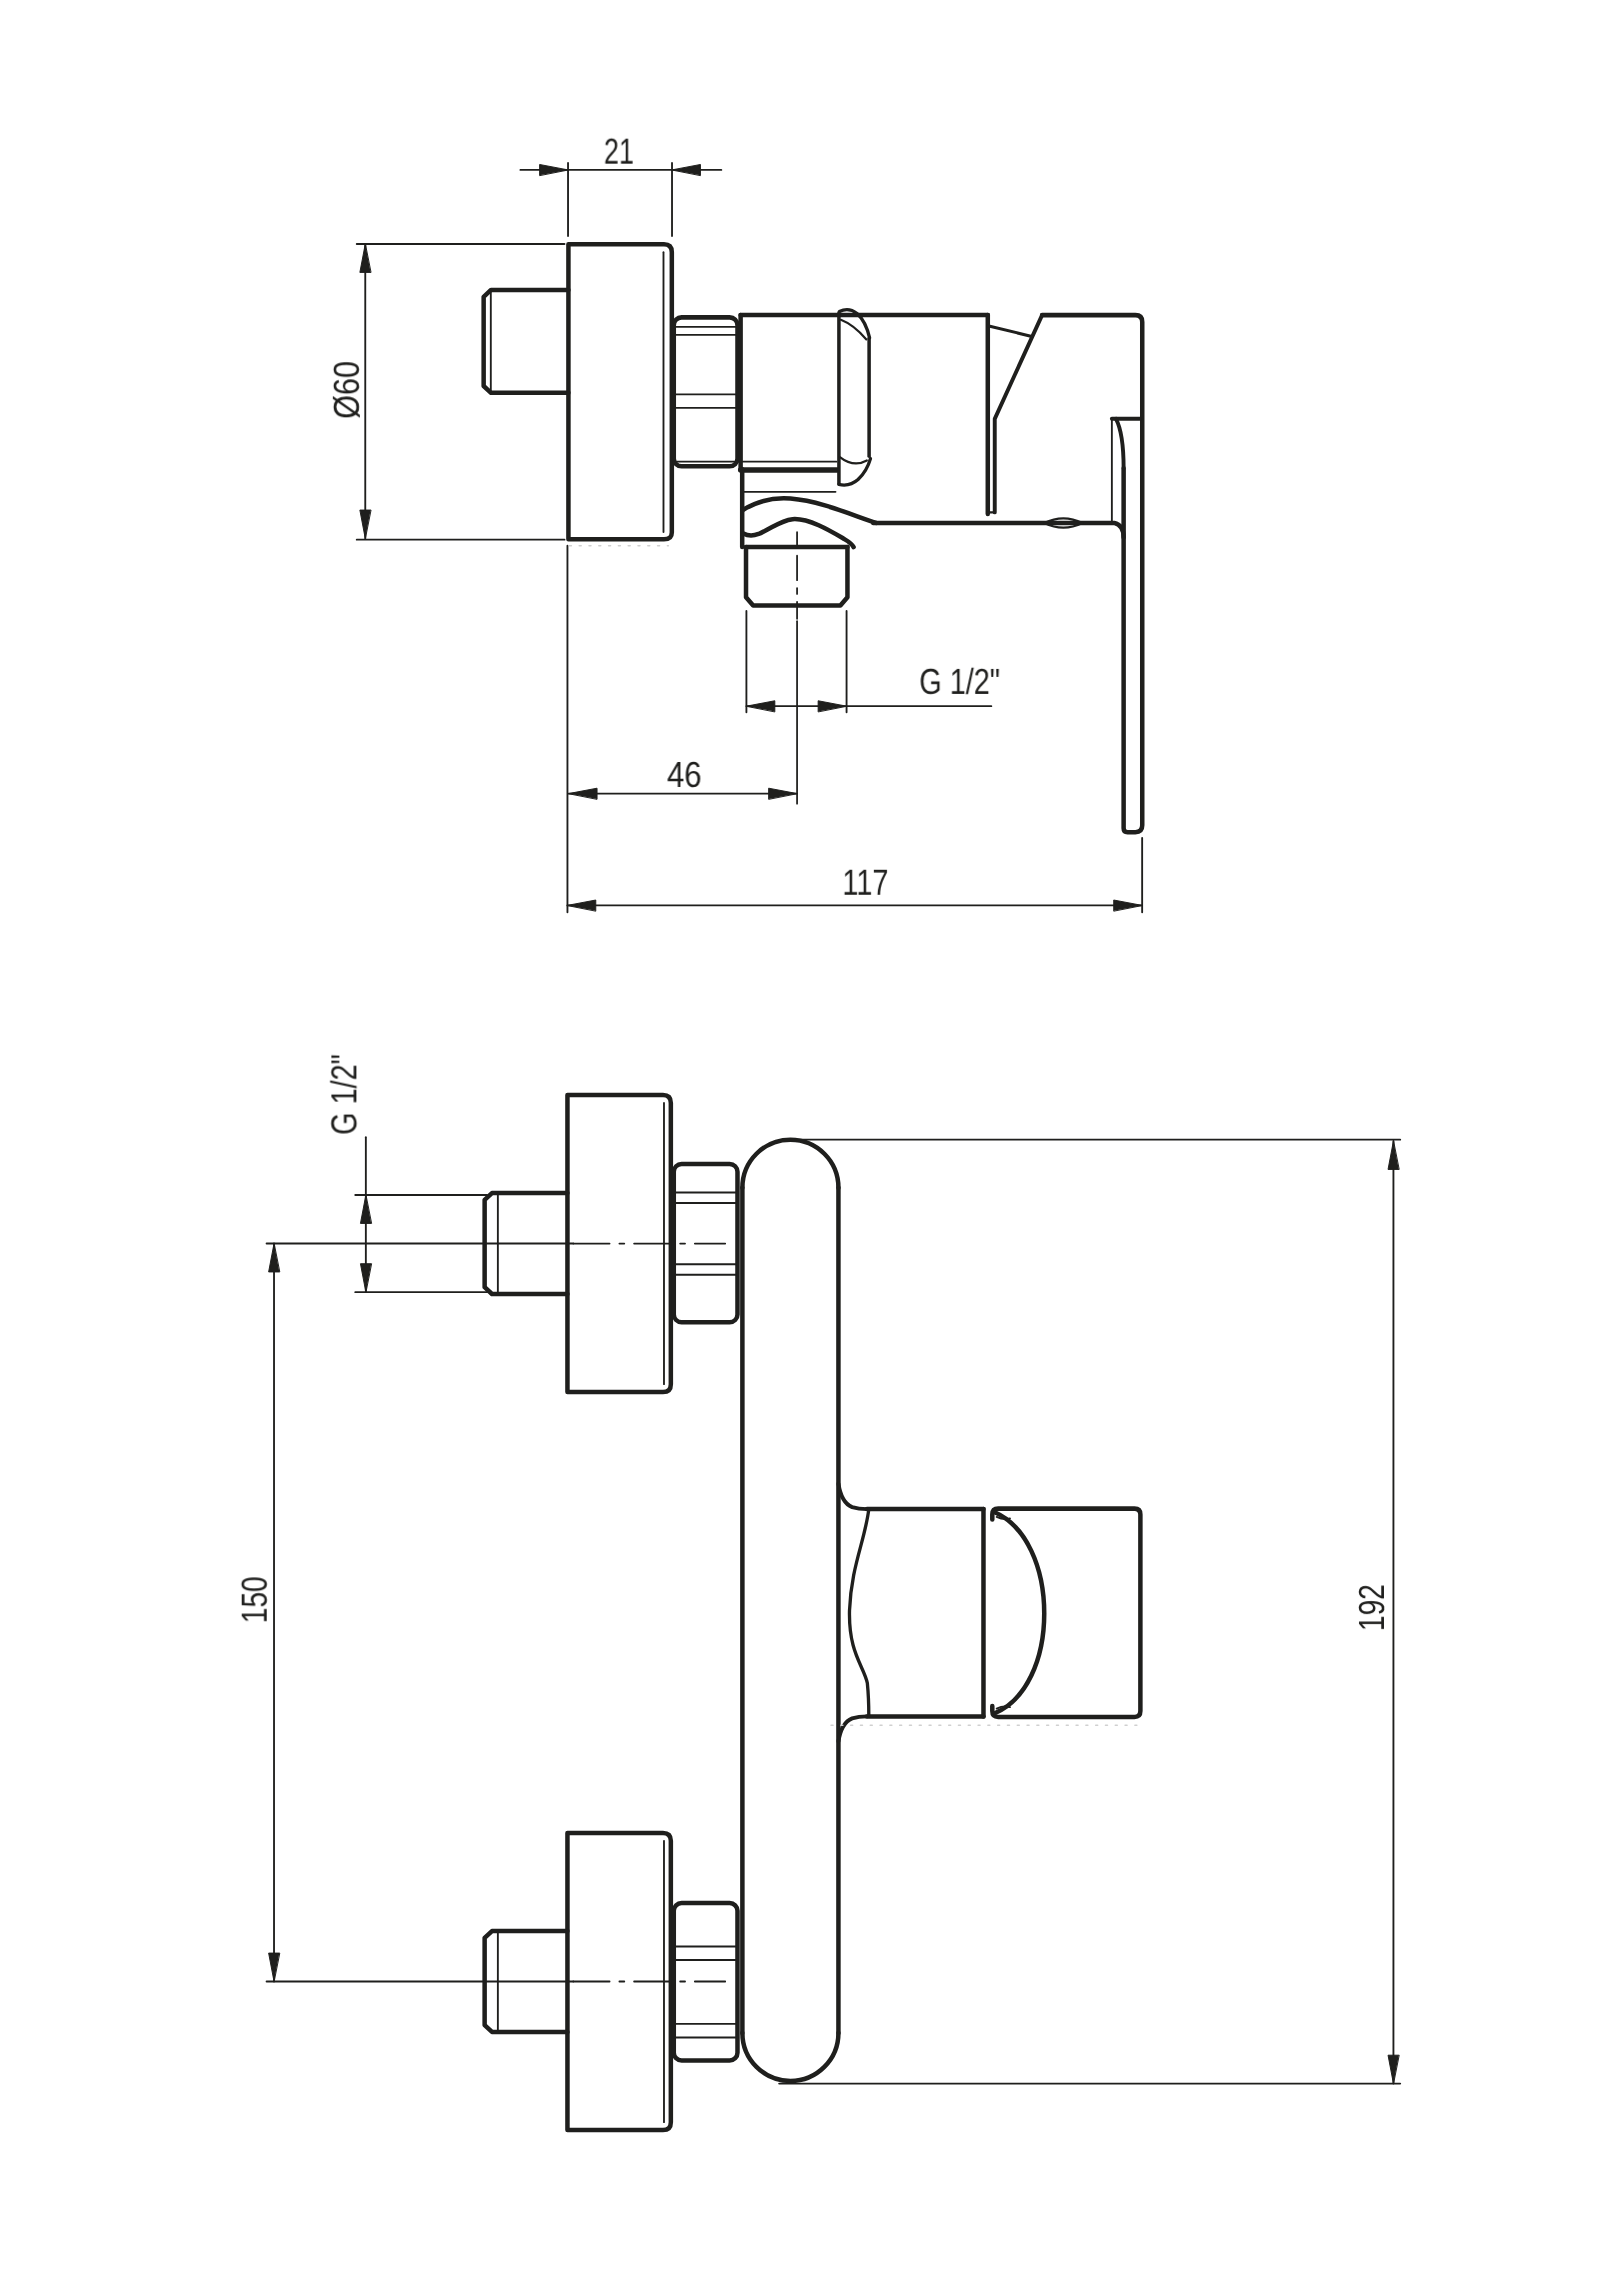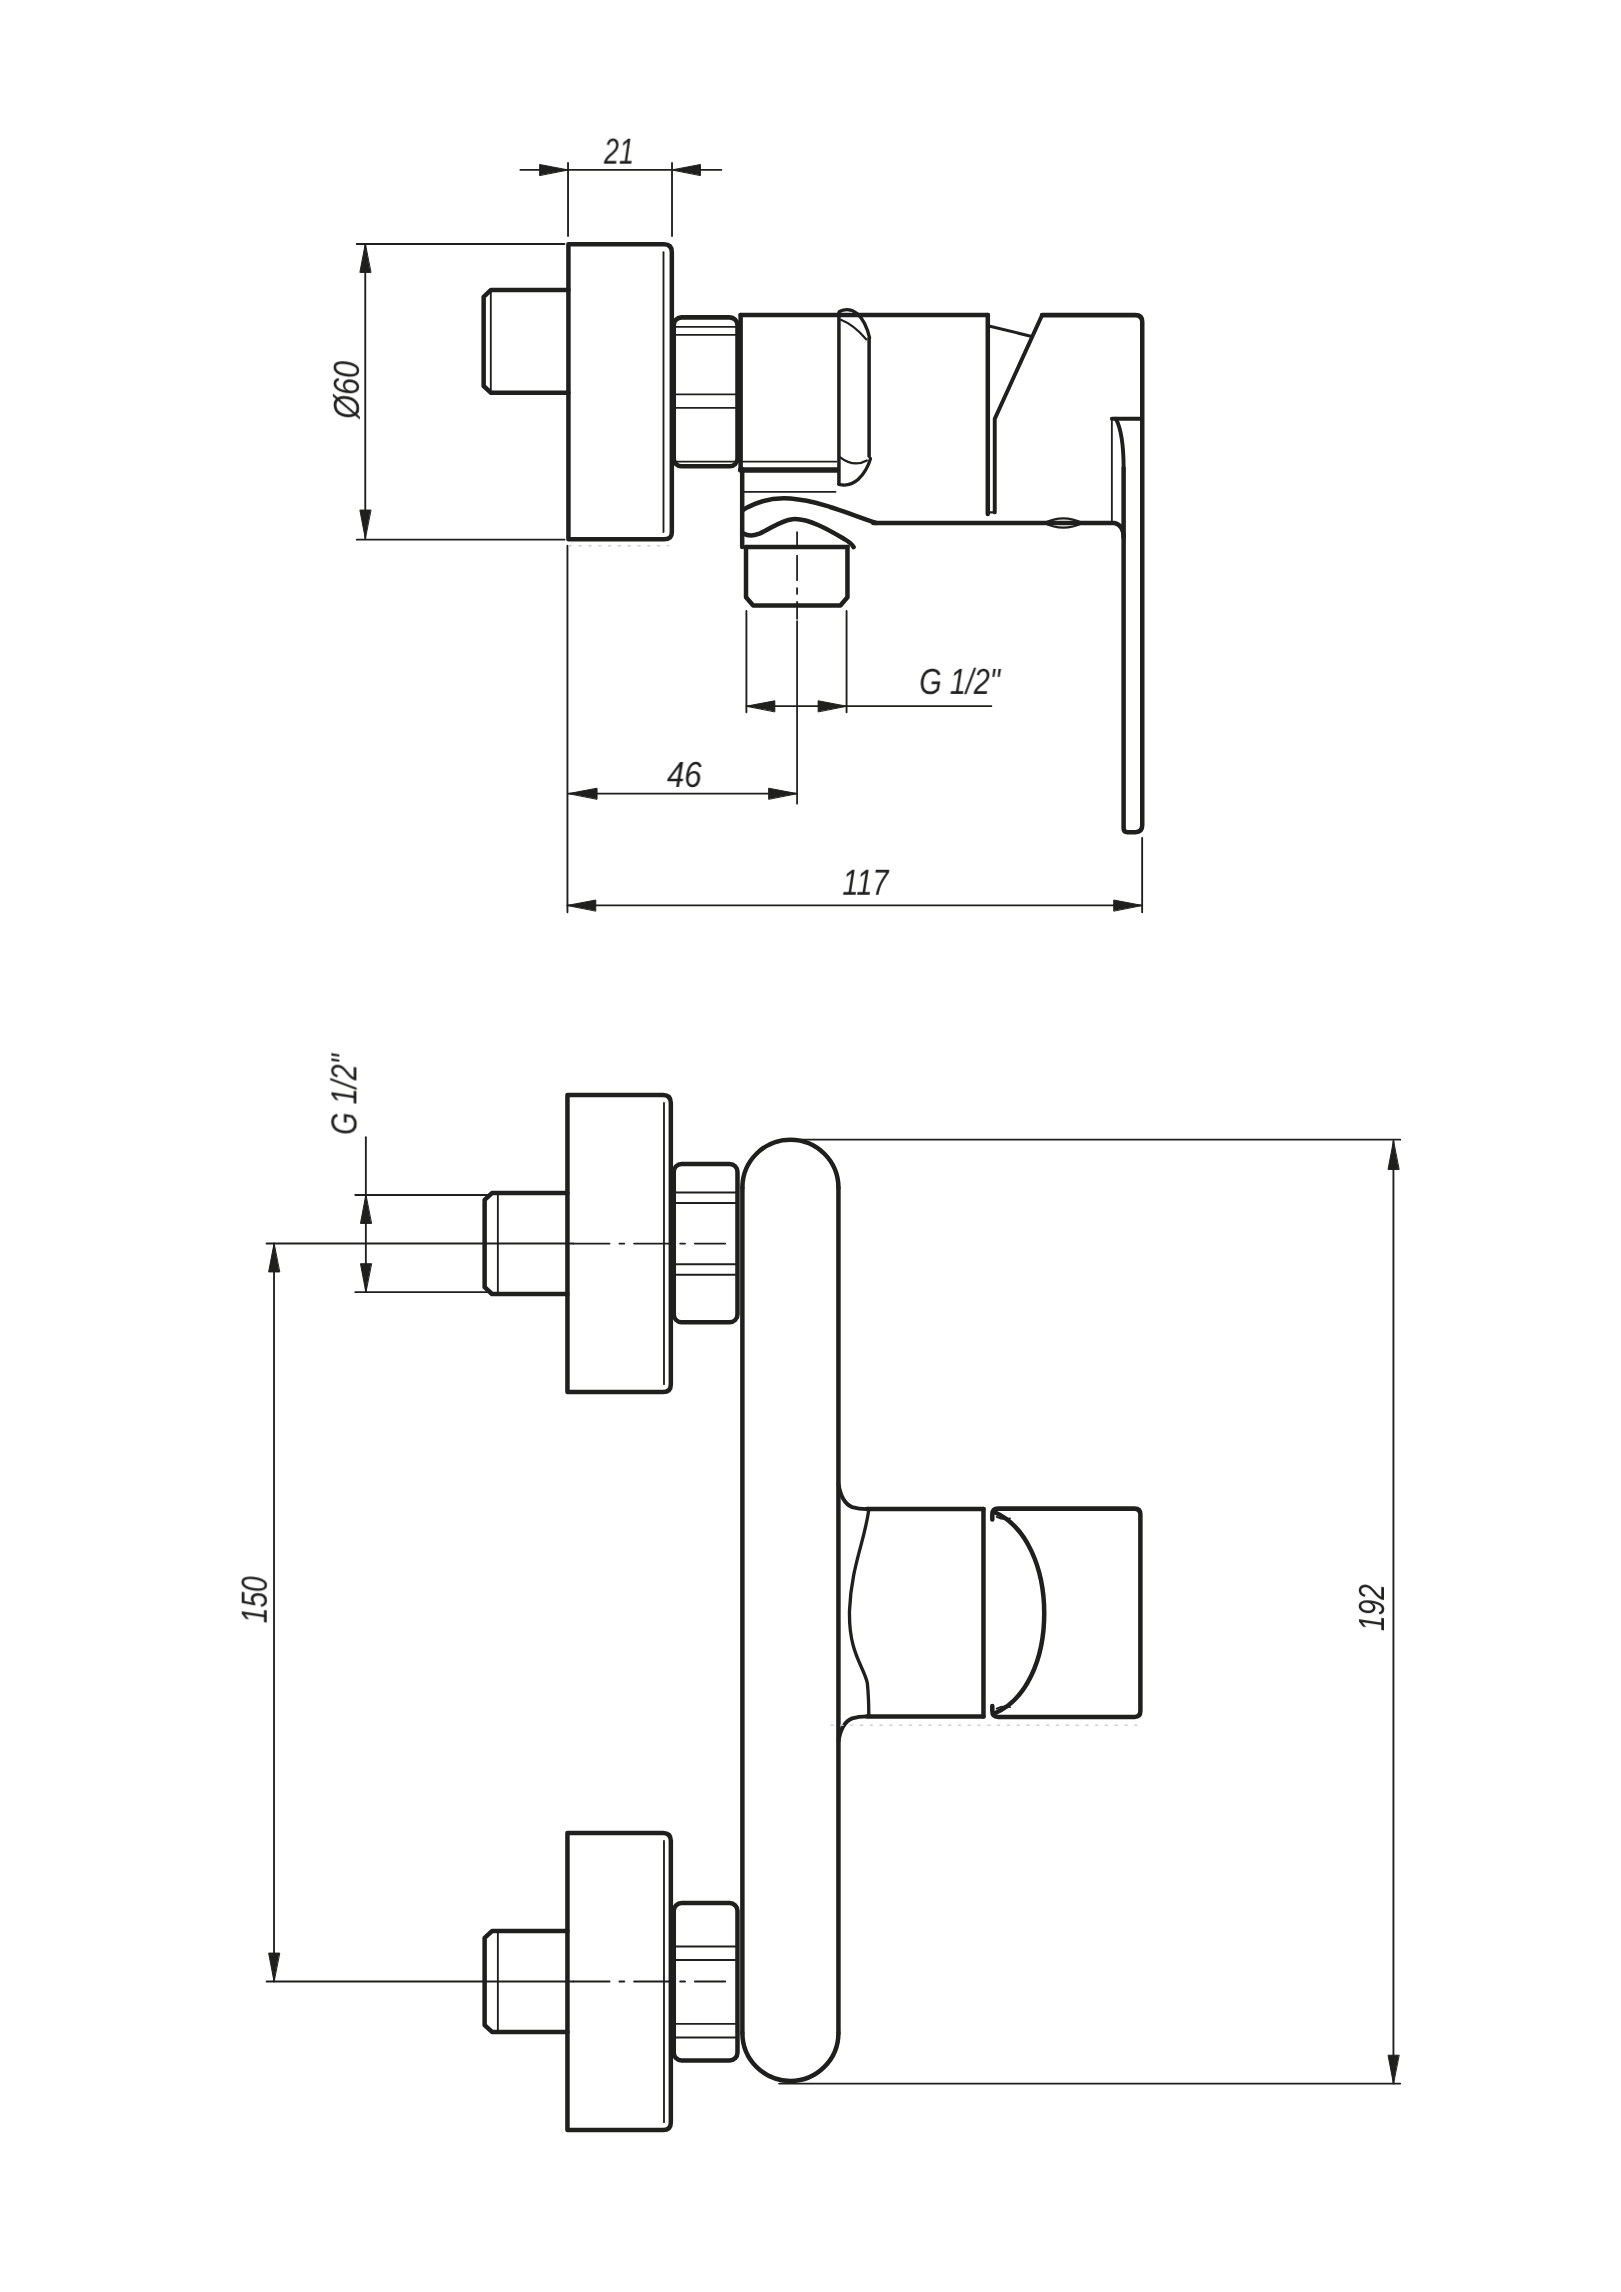--- a/index.html
+++ b/index.html
@@ -1,16 +1,16 @@
 <!DOCTYPE html>
 <html><head>
 <meta charset="utf-8">
 <style>
   html,body{margin:0;padding:0;background:#ffffff;}
-  .page{width:1621px;height:2293px;position:relative;background:#ffffff;font-style:italic;}
+  .page{width:1621px;height:2293px;position:relative;background:#ffffff;}
   svg{position:absolute;top:0;left:0;}
   text{font-family:"Liberation Sans",sans-serif;font-size:37px;fill:#1f1f1d;-webkit-font-smoothing:antialiased;}
 </style>
 </head>
 <body>
 <div class="page">
 <svg width="1621" height="2293" viewBox="0 0 1654 2339" fill="none" stroke-linecap="round" stroke-linejoin="round">
 <g stroke="#1f1f1d">
 
 <path d="M580,295.5 L501,295.5 L493.5,302.5 L493.5,393.5 L501,400.5 L580,400.5" stroke-width="4.6"></path>

